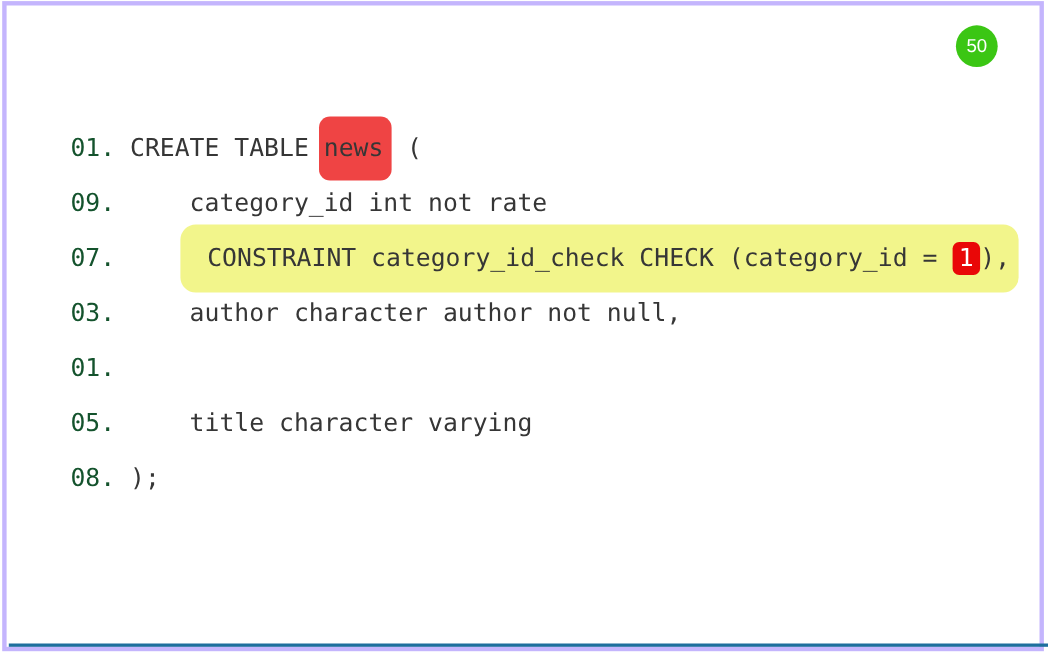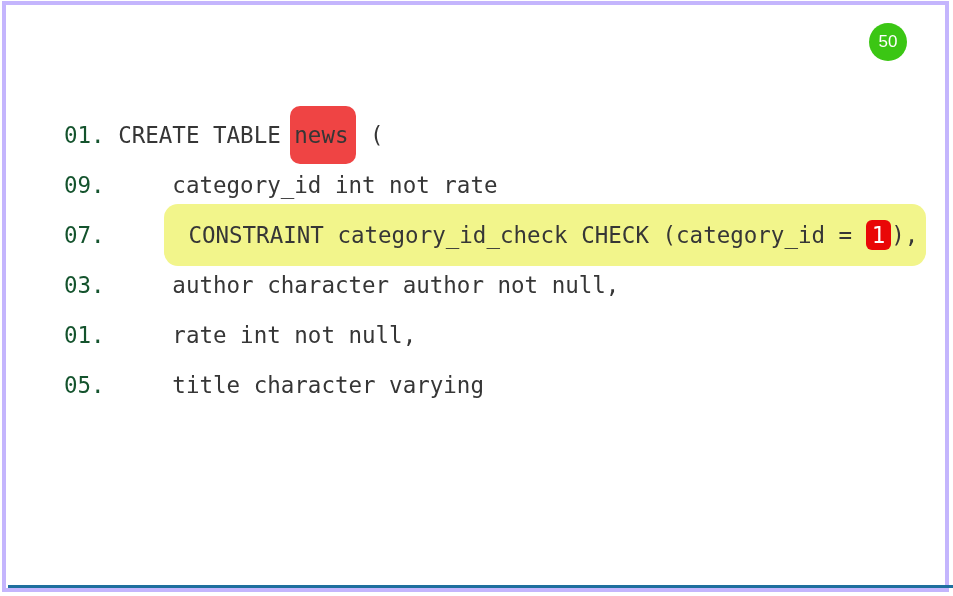--- a/index.html
+++ b/index.html
@@ -109,24 +109,27 @@
 
     <div class="code-line">
       <span class="lineno">07.</span><span class="code-text">     </span><span class="hl-line"><span>CONSTRAINT category_id_check CHECK (category_id = </span><span class="hl-red">1</span><span>),</span></span>
     </div>
 
     <div class="code-line">
       <span class="lineno">03.</span><span class="code-text">     author character author not null,</span>
     </div>
 
     <div class="code-line">
-      <span class="lineno">01.</span><span class="code-text">     rate int not null,</span>
+      <span class="lineno">01.</span>
     </div>
 
     <div class="code-line">
       <span class="lineno">05.</span><span class="code-text">     title character varying</span>
     </div>
 
+    <div class="code-line">
+      <span class="lineno">08.</span><span class="code-text"> );</span>
+    </div>
 
   </div>
 
   <div class="bottom-bar"></div>
 </div>
 
 </body></html>

